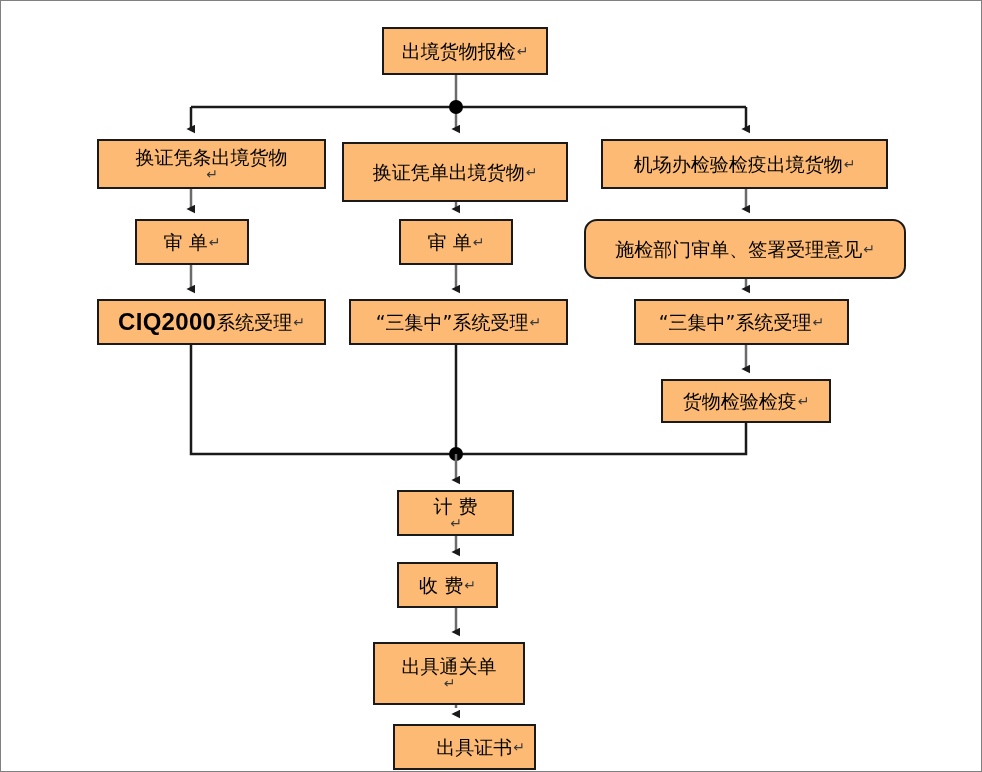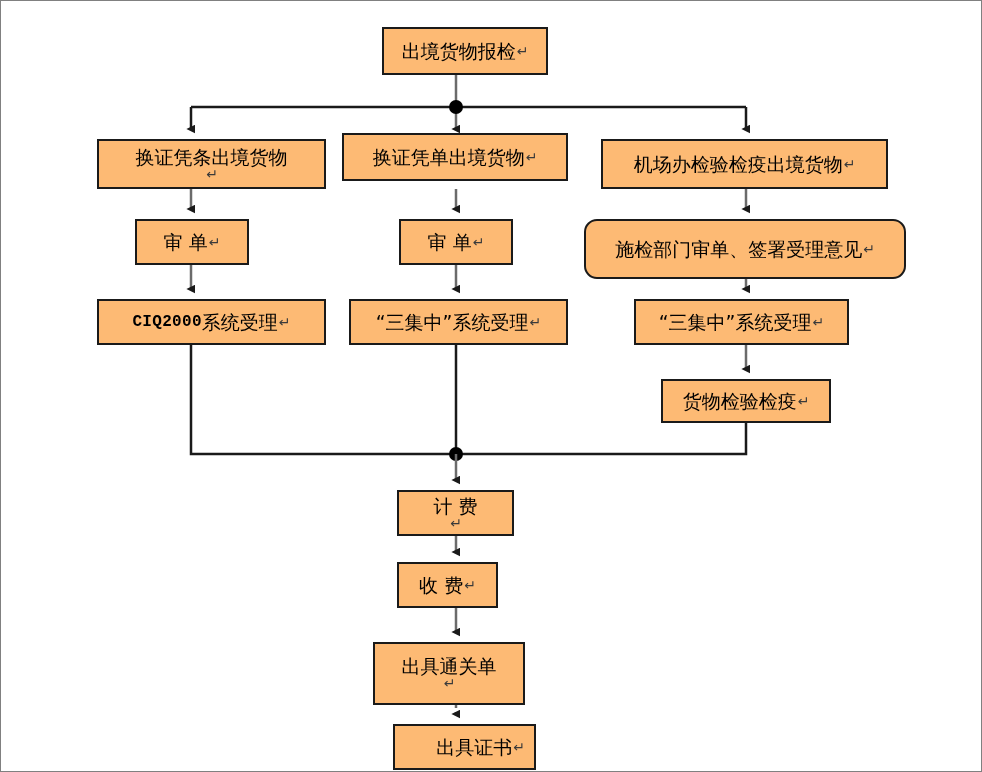--- a/index.html
+++ b/index.html
@@ -44,23 +44,23 @@
   .node .label {
     display: inline-block;
   }
   .node .ret {
     font-size: 14px;
     color: #3a3a3a;
     padding-left: 1px;
     vertical-align: baseline;
   }
   .node.mono-serif .prefix {
-    font-family: Liberation Mono, monospace;
+    font-family: Liberation Sans, sans-serif;
     font-weight: bold;
-    font-size: 16px;
+    font-size: 24px;
     letter-spacing: 0.3px;
   }
 </style>
 </head>
 <body>
 
 <div id="page">
 
   <svg id="flow-svg" viewBox="0 0 982 772" xmlns="http://www.w3.org/2000/svg">
     <defs>
@@ -145,21 +145,21 @@
   <div class="node" style="left:381px; top:26px; width:166px; height:48px;">
     <span class="label">出境货物报检</span>
       <span class="ret">↵</span>
   </div>
 
   <div class="node" style="left:96px; top:138px; width:229px; height:50px;flex-direction:column;">
     <span class="label">换证凭条出境货物</span>
       <span class="ret">↵</span>
   </div>
 
-  <div class="node" style="left:341px; top:132px; width:226px; height:48px;">
+  <div class="node" style="left:341px; top:141px; width:226px; height:60px;">
     <span class="label">换证凭单出境货物</span>
       <span class="ret">↵</span>
   </div>
 
   <div class="node" style="left:600px; top:138px; width:287px; height:50px;justify-content:center;">
     <span class="label">机场办检验检疫出境货物</span>
       <span class="ret">↵</span>
   </div>
 
   <div class="node" style="left:134px; top:218px; width:114px; height:46px;">

